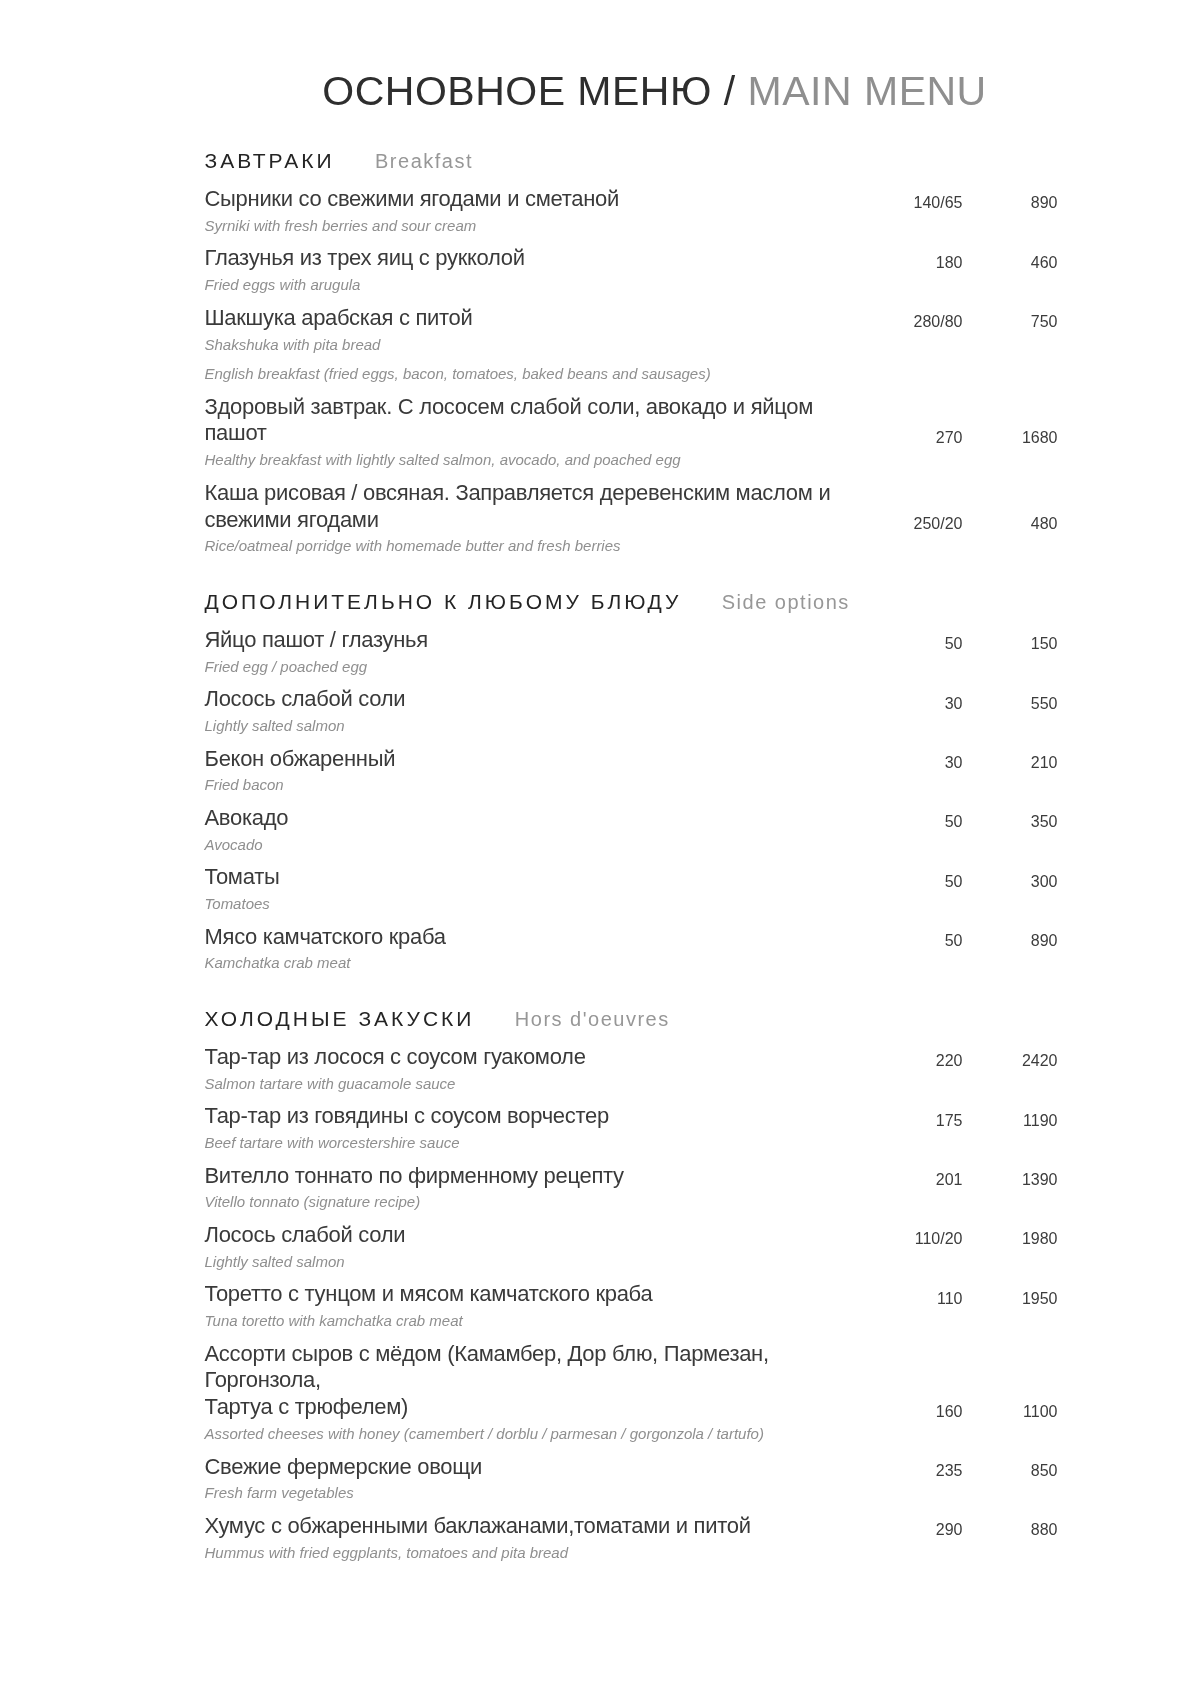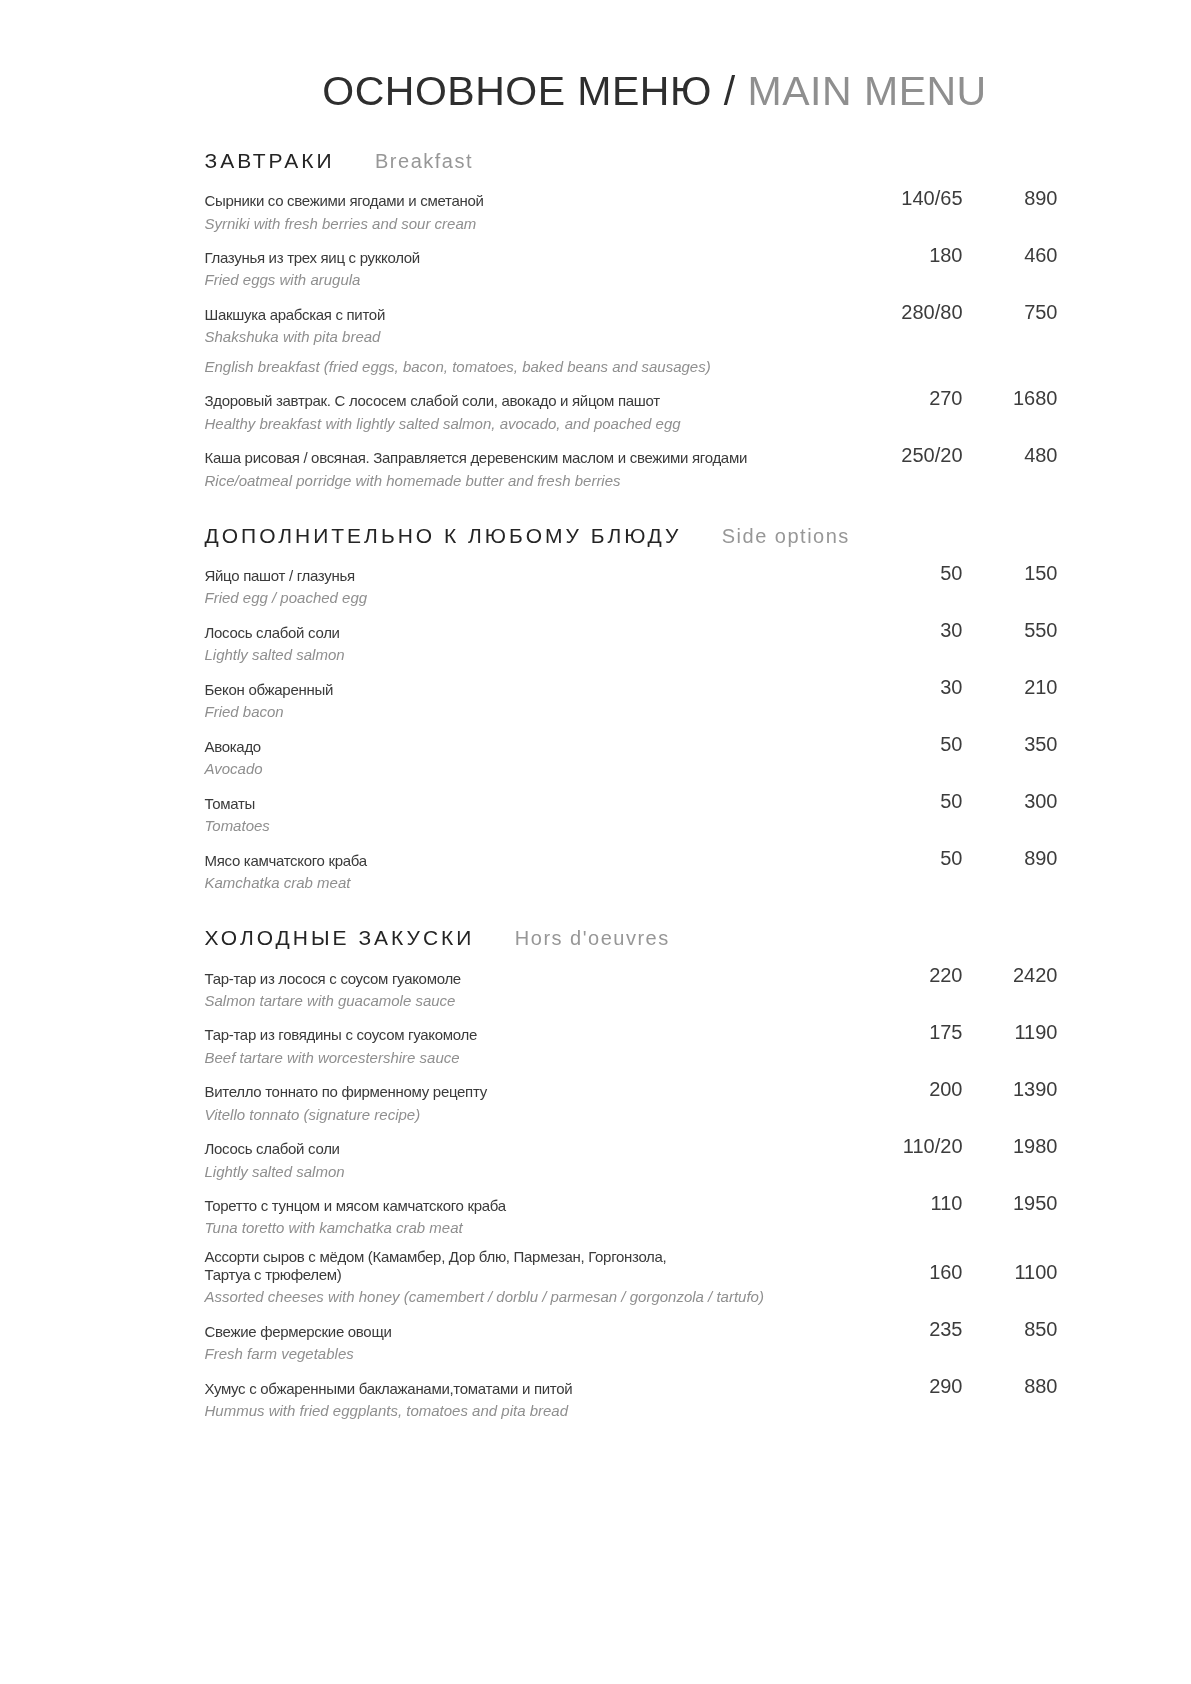--- a/index.html
+++ b/index.html
@@ -38,28 +38,28 @@
   .heading-en {
     font-size: 20px;
     color: #979797;
     letter-spacing: 1.5px;
     margin-left: 36px;
   }
   .item { margin-bottom: 10px; }
   .item-row { display: flex; align-items: flex-end; }
   .item-name {
     flex: 1;
-    font-size: 15px;
+    font-size: 22px;
     line-height: 1.22;
     color: #3a3a3a;
     letter-spacing: -0.3px;
     white-space: pre-line;
   }
   .item-weight, .item-price {
-    font-size: 20px;
+    font-size: 16px;
     line-height: 1.22;
     color: #3c3c3c;
     text-align: right;
     white-space: nowrap;
   }
   .item-weight { width: 110px; }
   .item-price { width: 95px; }
   .item-desc {
     font-size: 15px;
     font-style: italic;
@@ -205,31 +205,31 @@
       <div class="item-row">
         <div class="item-name">Тар-тар из лосося с соусом гуакомоле</div>
         <div class="item-weight">220</div>
         <div class="item-price">2420</div>
       </div>
       <div class="item-desc">Salmon tartare with guacamole sauce</div>
     </div>
 
     <div class="item">
       <div class="item-row">
-        <div class="item-name">Тар-тар из говядины с соусом гуакомоле</div>
+        <div class="item-name">Тар-тар из говядины с соусом ворчестер</div>
         <div class="item-weight">175</div>
         <div class="item-price">1190</div>
       </div>
       <div class="item-desc">Beef tartare with worcestershire sauce</div>
     </div>
 
     <div class="item">
       <div class="item-row">
         <div class="item-name">Вителло тоннато по фирменному рецепту</div>
-        <div class="item-weight">200</div>
+        <div class="item-weight">201</div>
         <div class="item-price">1390</div>
       </div>
       <div class="item-desc">Vitello tonnato (signature recipe)</div>
     </div>
 
     <div class="item">
       <div class="item-row">
         <div class="item-name">Лосось слабой соли</div>
         <div class="item-weight">110/20</div>
         <div class="item-price">1980</div>

